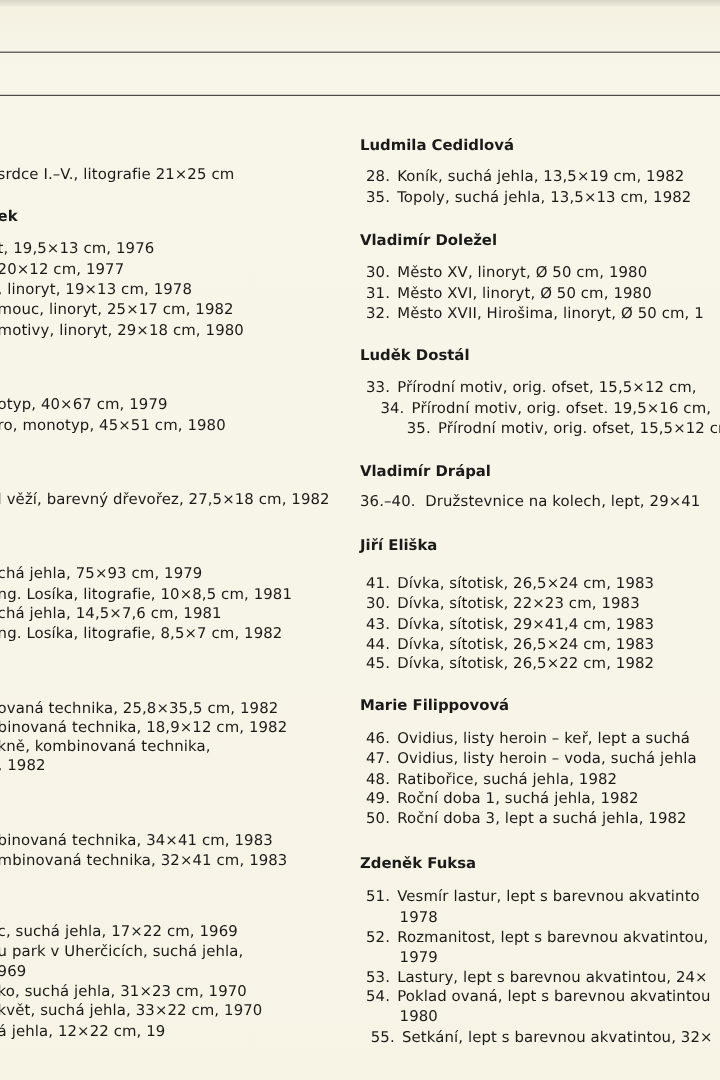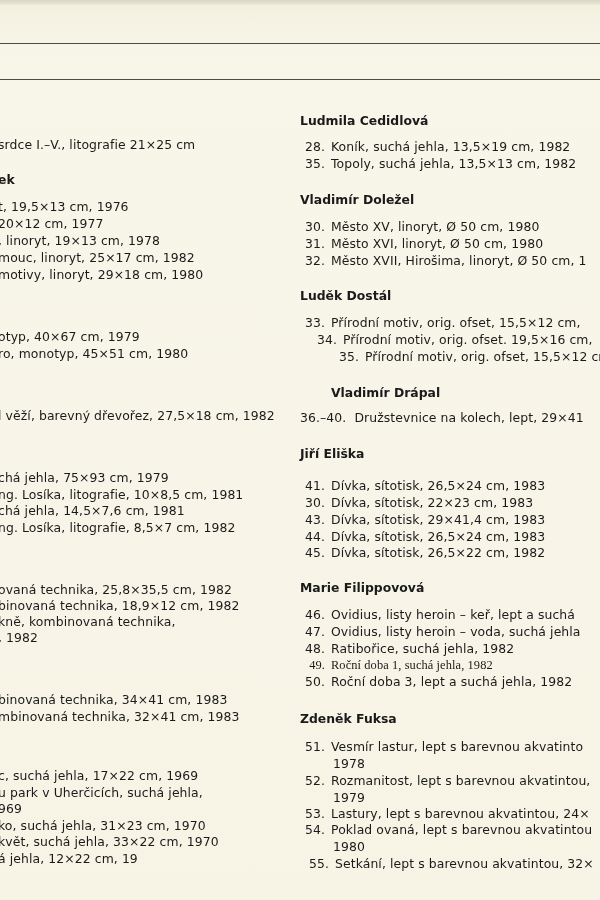--- a/index.html
+++ b/index.html
@@ -147,21 +147,21 @@
     <div class="line" style="left:0; top:315px;">
       <span class="num">33.</span><span>Přírodní motiv, orig. ofset, 15,5×12 cm,</span>
     </div>
     <div class="line" style="left:0; top:332px;margin-left:12px;">
       <span class="num">34.</span><span>Přírodní motiv, orig. ofset. 19,5×16 cm,</span>
     </div>
     <div class="line" style="left:0; top:349px;margin-left:34px;">
       <span class="num">35.</span><span>Přírodní motiv, orig. ofset, 15,5×12 cm,</span>
     </div>
 
-    <div class="heading" style="left:0; top:385px;margin-left:31px;">Vladimír Drápal</div>
+    <div class="heading" style="left:0; top:385px;">Vladimír Drápal</div>
     <div class="line" style="left:0; top:410px;">
       <span>36.–40.</span>&nbsp;&nbsp;<span>Družstevnice na kolech, lept, 29×41</span>
     </div>
 
     <div class="heading" style="left:0; top:446px;">Jiří Eliška</div>
     <div class="line" style="left:0; top:478px;">
       <span class="num">41.</span><span>Dívka, sítotisk, 26,5×24 cm, 1983</span>
     </div>
     <div class="line" style="left:0; top:495px;">
       <span class="num">30.</span><span>Dívka, sítotisk, 22×23 cm, 1983</span>
@@ -179,21 +179,21 @@
     <div class="heading" style="left:0; top:580px;">Marie Filippovová</div>
     <div class="line" style="left:0; top:607px;">
       <span class="num">46.</span><span>Ovidius, listy heroin – keř, lept a suchá</span>
     </div>
     <div class="line" style="left:0; top:624px;">
       <span class="num">47.</span><span>Ovidius, listy heroin – voda, suchá jehla</span>
     </div>
     <div class="line" style="left:0; top:641px;">
       <span class="num">48.</span><span>Ratibořice, suchá jehla, 1982</span>
     </div>
-    <div class="line" style="left:0; top:657px;font-family:Liberation Serif, serif;">
+    <div class="line" style="left:0; top:657px;">
       <span class="num">49.</span><span>Roční doba 1, suchá jehla, 1982</span>
     </div>
     <div class="line" style="left:0; top:674px;">
       <span class="num">50.</span><span>Roční doba 3, lept a suchá jehla, 1982</span>
     </div>
 
     <div class="heading" style="left:0; top:711px;">Zdeněk Fuksa</div>
     <div class="line" style="left:0; top:739px;">
       <span class="num">51.</span><span>Vesmír lastur, lept s barevnou akvatinto</span>
     </div>

